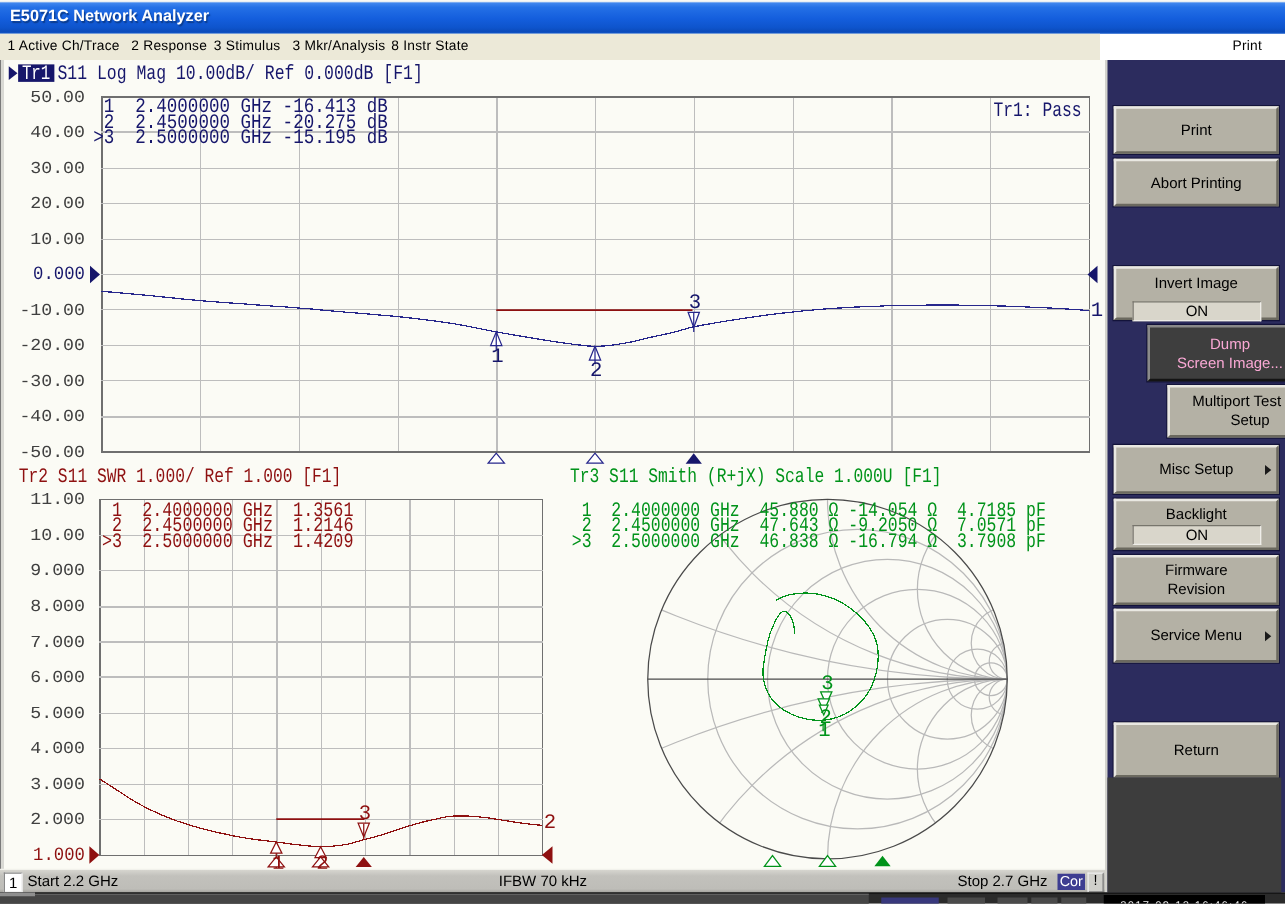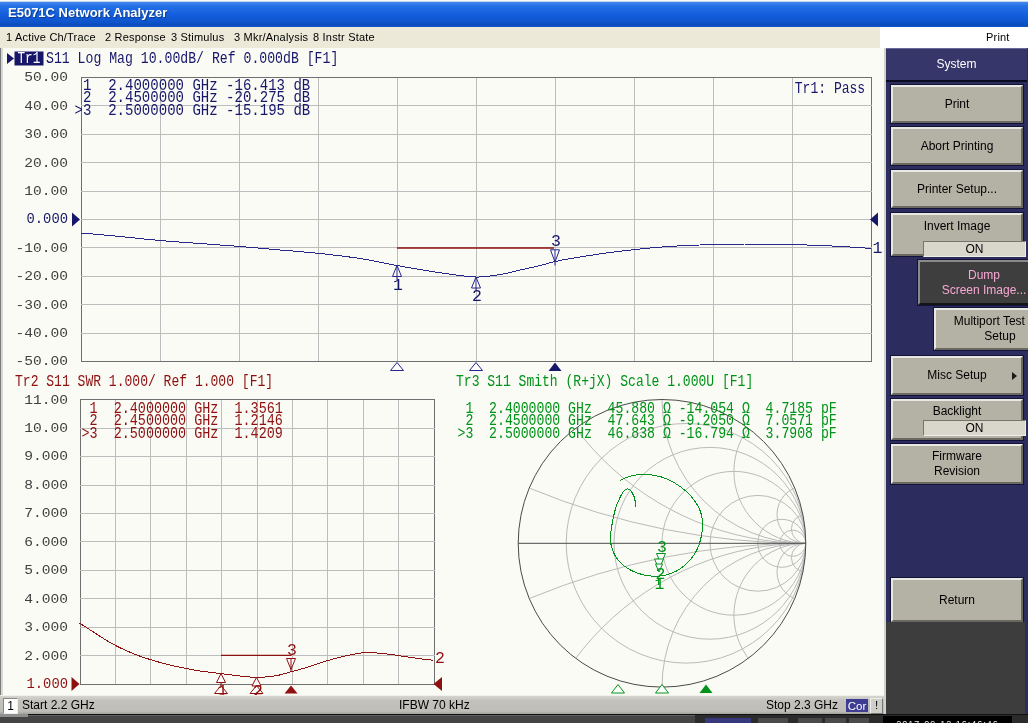--- a/index.html
+++ b/index.html
@@ -7,21 +7,21 @@
  background:linear-gradient(180deg,#f8f8f4 0%,#f8f8f4 4%,#4086ee 9%,#2470e6 22%,#145edd 55%,#0e54cc 82%,#0b4bbb 93%,#1258ca 100%);}
 #titletext{position:absolute;left:8px;top:5px;color:#fff;font-size:13px;font-weight:bold;text-shadow:1px 1px 1px #0a3a8a;text-align:right;}
 #menubar{position:absolute;left:0;top:27px;width:880px;height:21px;background:#ece9d8;border-bottom:1px solid #d8d4c8;font-size:12px;color:#000;}
 #menubar span{position:absolute;top:4px;font-size:11px;letter-spacing:0.2px;}
 #screen{position:absolute;left:0;top:48px;width:884px;height:648px;background:#fbfbf5;}
 #panel{position:absolute;left:884px;top:48px;width:144px;height:666px;background:#2c2c5e;}
 .btn{position:absolute;left:7px;width:128px;background:#b4b1a5;color:#000;font-size:12px;
  border-top:2px solid #e9e8e2;border-left:2px solid #e9e8e2;border-bottom:2px solid #6b695f;border-right:2px solid #6b695f;
  box-shadow:0 0 0 1px #13133a; text-align:center;display:flex;flex-direction:column;align-items:center;justify-content:center;line-height:15px;}
 .btn.dark{background:#3e3e3e;color:#f9a8d4;border-top:2px solid #8a8a8a;border-left:2px solid #8a8a8a;border-bottom:2px solid #141414;border-right:2px solid #141414;margin-left:27px;}
-.onbox{position:absolute;left:30px;width:101px;height:14px;background:#d9d6cb;border:1px solid;border-color:#77756c #efeee9 #efeee9 #77756c;font-size:12px;line-height:14px;text-align:center;color:#000;}
+.onbox{position:absolute;left:13px;width:101px;height:14px;background:#d9d6cb;border:1px solid;border-color:#77756c #efeee9 #efeee9 #77756c;font-size:12px;line-height:14px;text-align:center;color:#000;}
 .arrow{position:absolute;right:4px;top:50%;margin-top:-4px;width:0;height:0;border-left:5px solid #1a1a1a;border-top:4px solid transparent;border-bottom:4px solid transparent;}
 #sysbtn{position:absolute;left:2px;top:0px;width:141px;height:31px;background:#36366b;color:#fff;font-size:12px;text-align:center;line-height:31px;border-top:1px solid #6a6a9a;border-bottom:2px solid #0a0a20;}
 #darkarea{position:absolute;left:2px;top:574px;width:139px;height:92px;background:#3d3d3d;}
 #statusbar{position:absolute;left:0;top:695px;width:884px;height:19px;background:linear-gradient(180deg,#d6d5cf 0%,#c2c1bc 25%,#bebdb8 80%,#a8a7a2 92%,#6e6e6a 100%);border-top:1px solid #f2f2ec;font-size:12px;color:#000;}
 #bottomstrip{position:absolute;left:0;top:714px;width:1028px;height:9px;background:#2b2b2b;}
 </style></head>
 <body>
 <div id="titlebar">
     <div id="titletext">E5071C Network Analyzer</div>
   </div>
@@ -204,44 +204,43 @@
 <text x="655.5" y="578.5" class="mono gn">2</text>
 <text x="654.5" y="588.5" class="mono gn">1</text>
 <line x1="658.5" y1="578" x2="658.5" y2="585" stroke="#00931a"></line>
 <polygon points="611.5,693 624.5,693 618,684.5" fill="#fff" stroke="#00931a"></polygon>
 <polygon points="655.5,693 668.5,693 662,684.5" fill="#fff" stroke="#00931a"></polygon>
 <polygon points="699.5,693 712.5,693 706,684.5" fill="#00931a"></polygon>
 </svg>
 </div>
 <div id="panel">
 <div style="position:absolute;left:0;top:0;width:2px;height:666px;background:#d2d2cc;"></div>
-<div id="sysbtn">System</div>
 <div class="btn" style="top:37px;height:34px;">Print</div>
 <div class="btn" style="top:79px;height:34px;">Abort Printing</div>
-<div class="btn" style="top:122px;height:34px;">Printer Setup...</div>
 <div class="btn" style="top:165px;height:39px;">
       <div style="margin-top:-17px">Invert Image</div>
       <div class="onbox" style="top:26px;">ON</div>
     </div>
 <div class="btn dark" style="top:212px;height:41px;">Dump<br>Screen Image...</div>
 <div class="btn" style="top:260px;height:38px;margin-left:43px;">Multiport Test Set<br>Setup<div class="arrow"></div></div>
 <div class="btn" style="top:308px;height:35px;">Misc Setup<div class="arrow"></div></div>
 <div class="btn" style="top:351px;height:37px;">
       <div style="margin-top:-17px">Backlight</div>
       <div class="onbox" style="top:19px;">ON</div>
     </div>
 <div class="btn" style="top:396px;height:36px;">Firmware<br>Revision</div>
+<div class="btn" style="top:439px;height:39px;">Service Menu<div class="arrow"></div></div>
 <div class="btn" style="top:530px;height:40px;">Return</div>
 <div id="darkarea"></div>
 </div>
 <div id="statusbar">
 <div style="position:absolute;left:3px;top:2px;width:13px;height:14px;background:#fff;border:1px solid;border-color:#888 #eee #eee #888;text-align:center;line-height:14px;">1</div>
 <span style="position:absolute;left:22px;top:2px;text-align:center;">Start 2.2 GHz</span>
 <span style="position:absolute;left:399px;top:2px;">IFBW 70 kHz</span>
-<span style="position:absolute;left:766px;top:2px;">Stop 2.3 GHz</span>
+<span style="position:absolute;left:766px;top:2px;">Stop 2.7 GHz</span>
 <div style="position:absolute;left:846px;top:3px;width:22px;height:13px;background:#3d3d91;color:#fff;text-align:center;line-height:14px;font-size:11.5px;">Cor</div>
 <div style="position:absolute;left:870px;top:2px;width:11px;height:14px;background:#cfcfca;border:1px solid;border-color:#eee #777 #777 #eee;text-align:center;line-height:13px;font-size:11.5px;">!</div>
 </div>
 <div id="bottomstrip">
 <div style="position:absolute;left:0;top:0;width:1028px;height:1px;background:#101010;"></div>
 <div style="position:absolute;left:0;top:1px;width:695px;height:8px;background:#454545;border-top:1px solid #606060;"></div>
 <div style="position:absolute;left:0;top:0px;width:28px;height:3px;background:#8f8f8f;"></div>
 <div style="position:absolute;left:705px;top:4px;width:46px;height:5px;background:#38387c;"></div>
 <div style="position:absolute;left:758px;top:4px;width:30px;height:5px;background:#4a4a4a;"></div>
 <div style="position:absolute;left:798px;top:4px;width:24px;height:5px;background:#4a4a4a;"></div>

